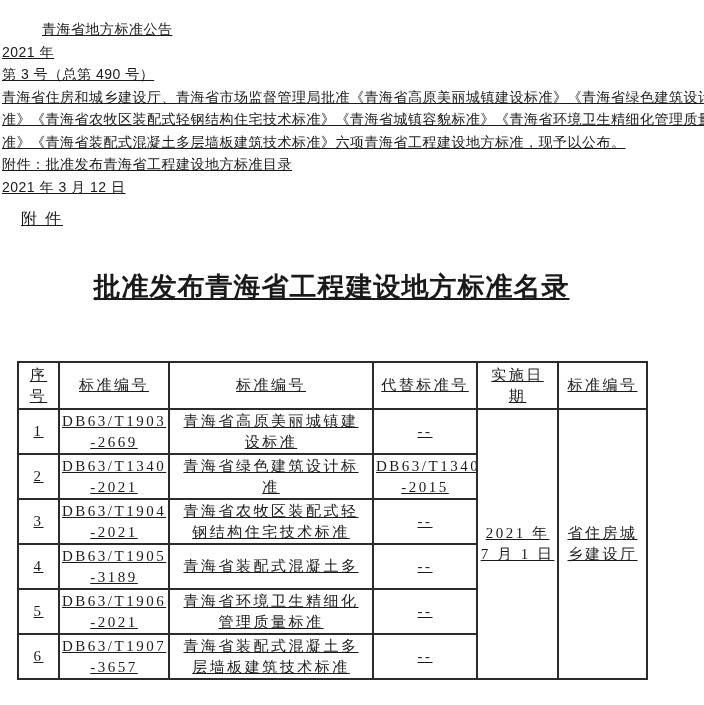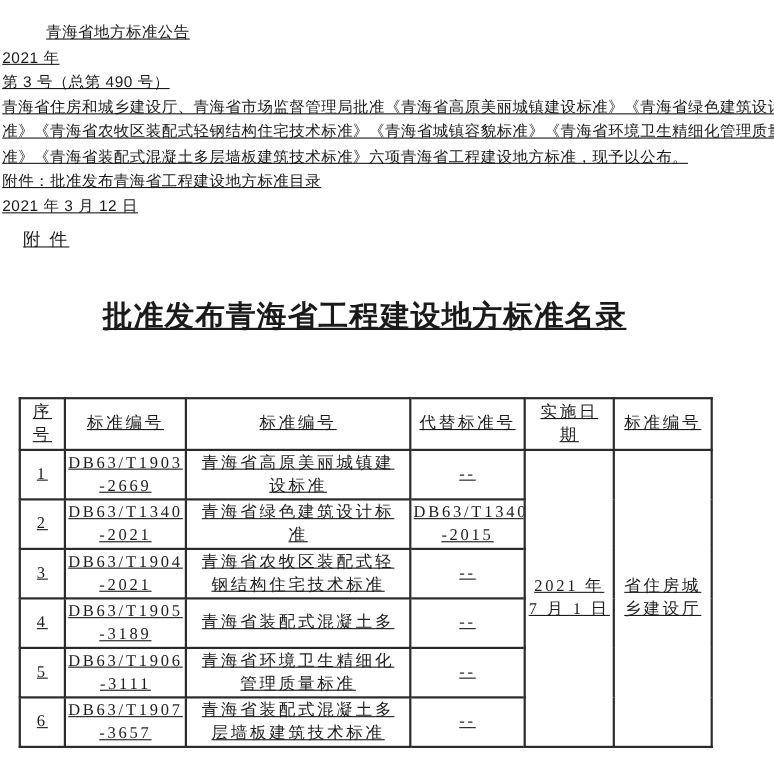--- a/index.html
+++ b/index.html
@@ -151,21 +151,21 @@
       <tr>
         <td>4</td>
         <td>DB63/T1905
 -3189</td>
         <td>青海省装配式混凝土多</td>
         <td>--</td>
       </tr>
       <tr>
         <td>5</td>
         <td>DB63/T1906
--3111</td>
+-2021</td>
         <td>青海省环境卫生精细化
 管理质量标准</td>
         <td>--</td>
       </tr>
       <tr>
         <td>6</td>
         <td>DB63/T1907
 -3657</td>
         <td>青海省装配式混凝土多
 层墙板建筑技术标准</td>

